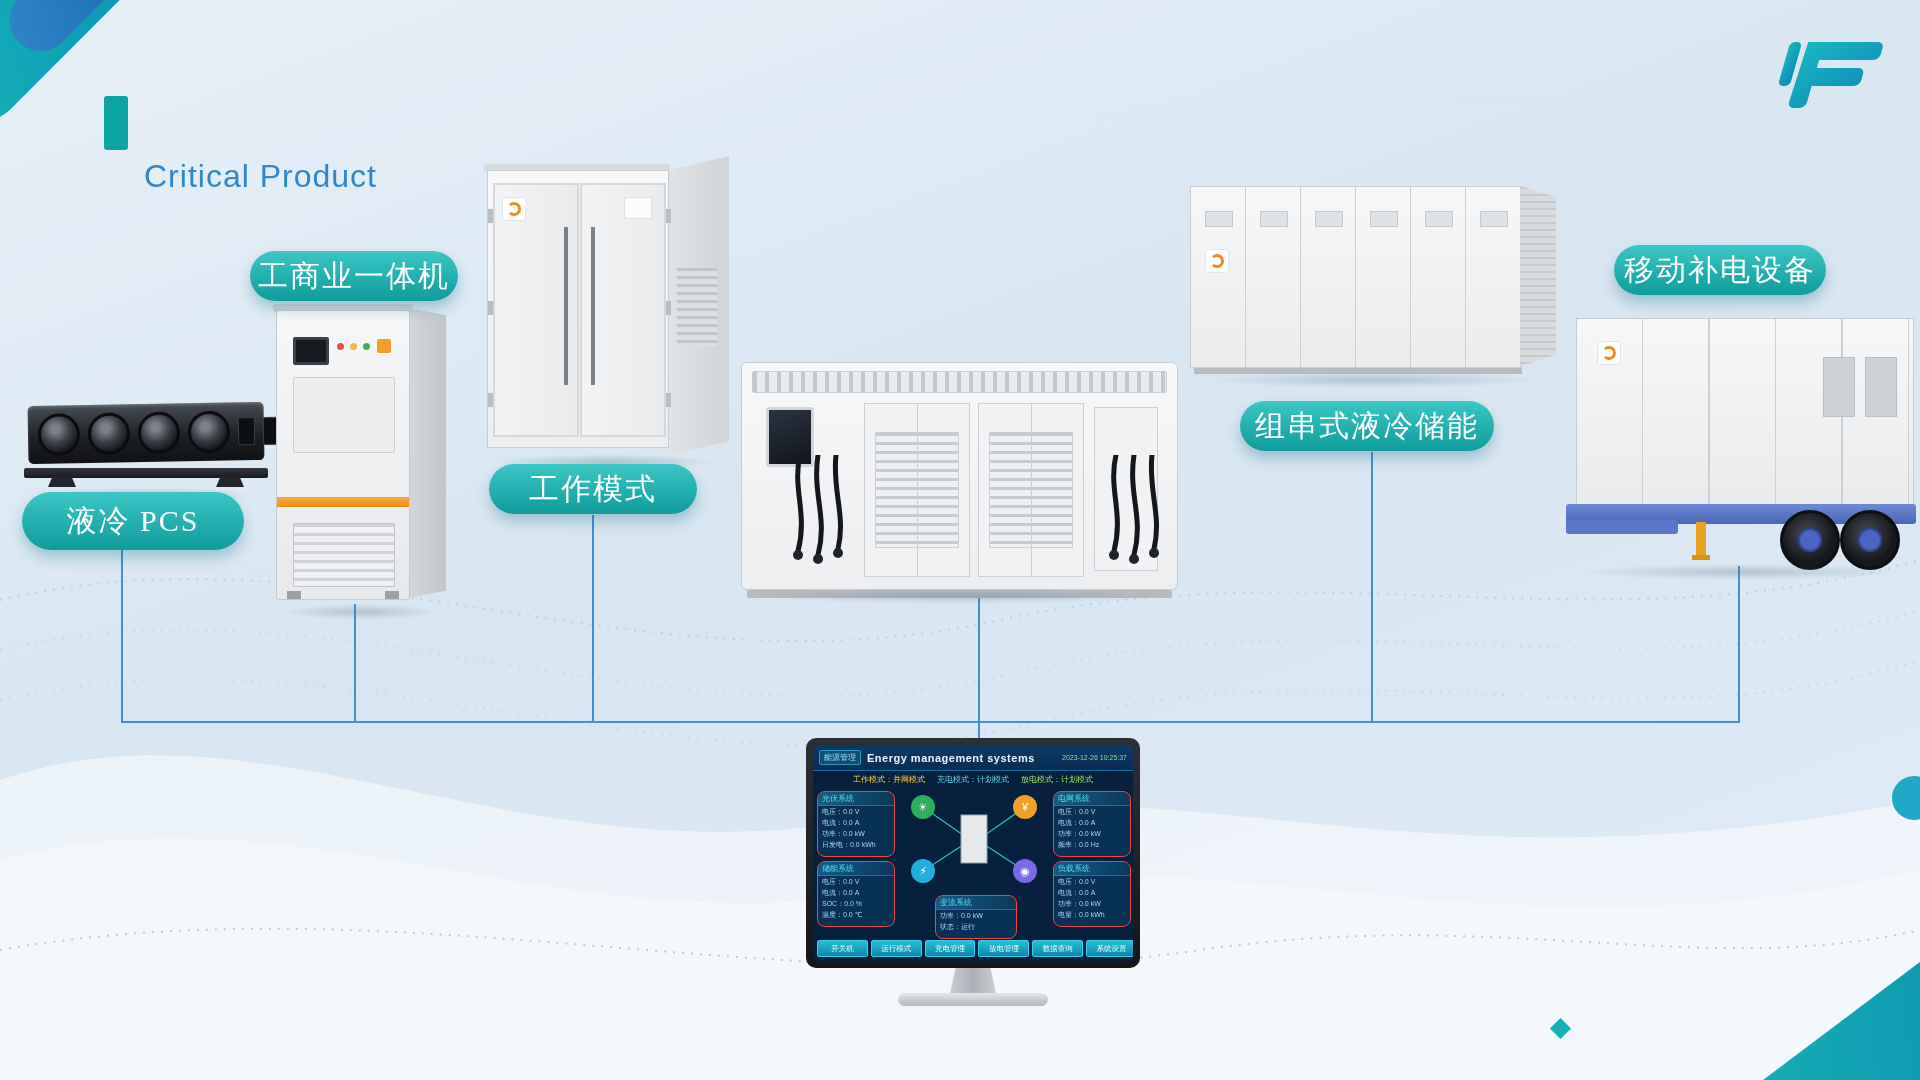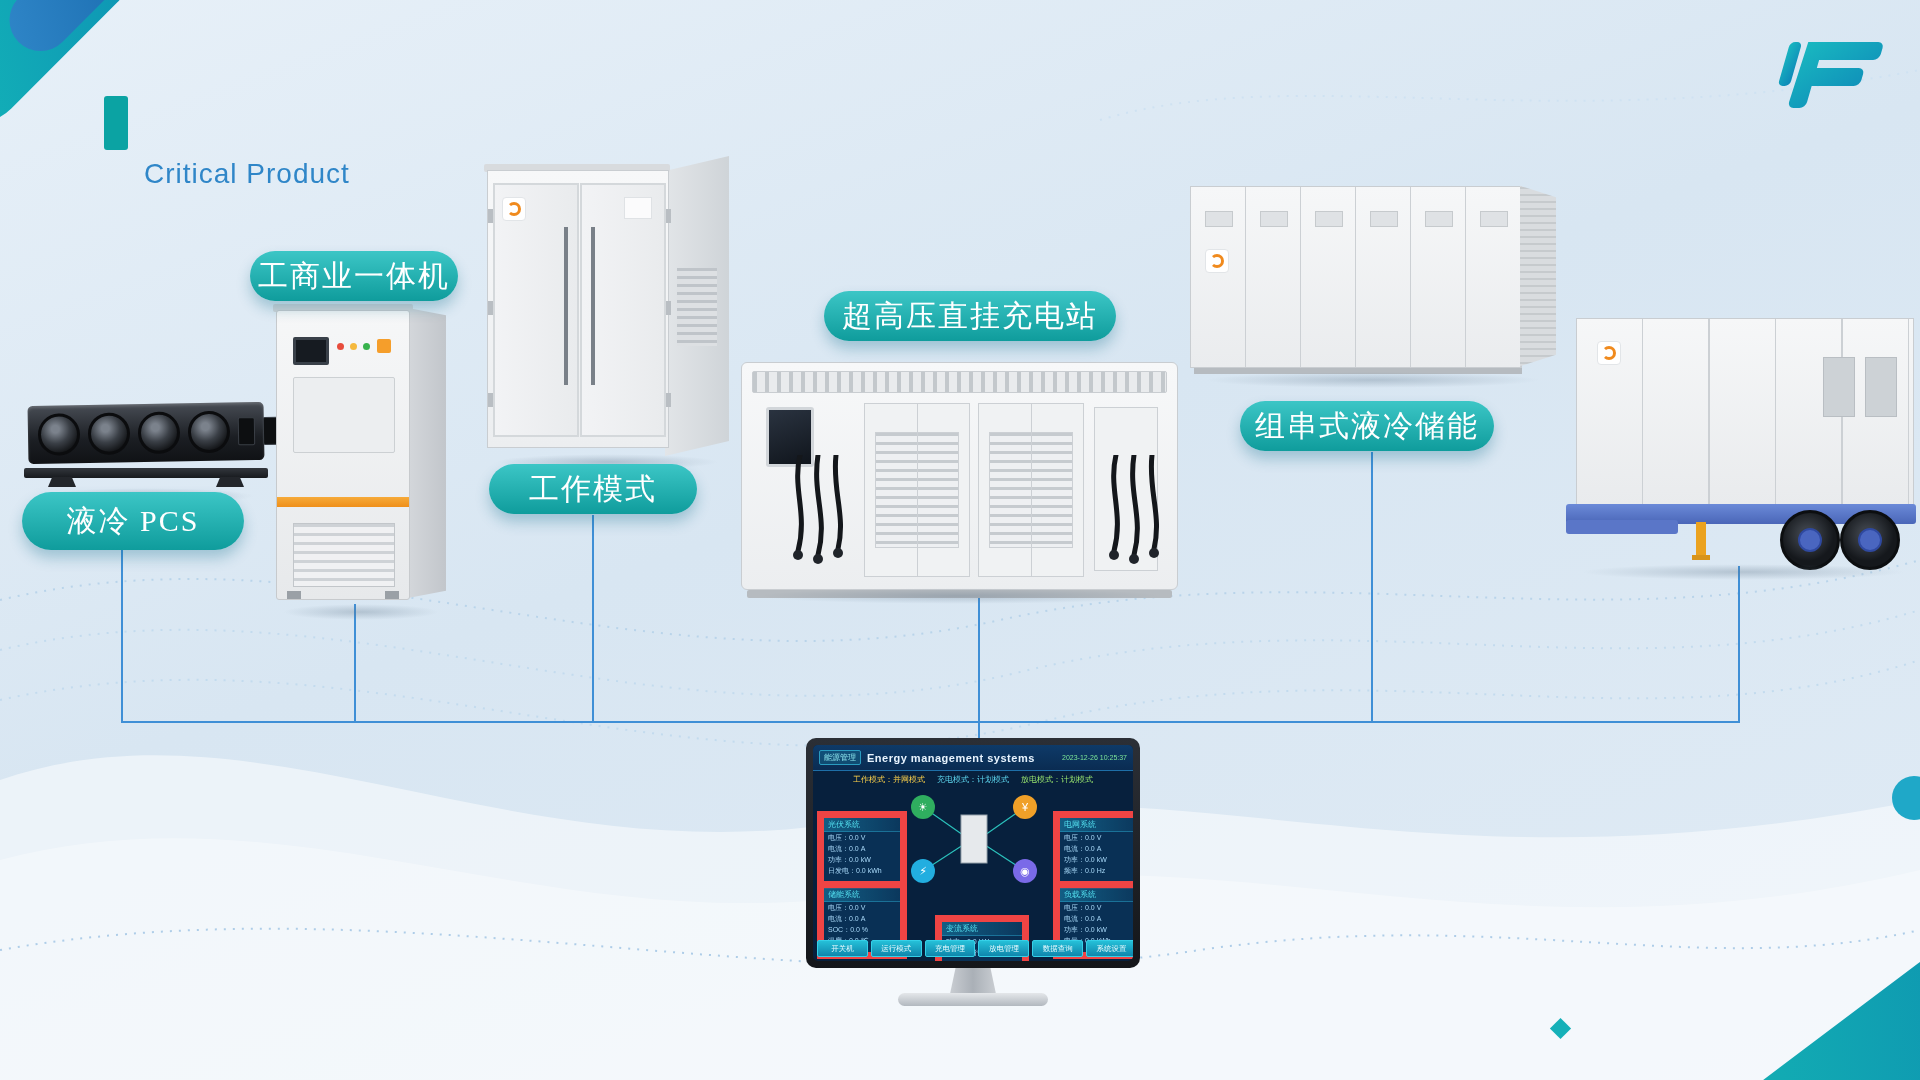--- a/index.html
+++ b/index.html
@@ -17,21 +17,21 @@
   .br-blue{right:-160px;bottom:-128px;width:300px;height:90px;border-radius:50px;transform:rotate(-37deg);
     background:#1565a8;}
   .br-dot{right:352px;bottom:44px;width:15px;height:15px;transform:rotate(45deg);background:#15b0b8;}
   .edge-circle{right:-16px;top:776px;width:44px;height:44px;border-radius:50%;background:#1fa8c8;}
 
   .logo{position:absolute;right:28px;top:36px;z-index:2;}
 
   .title-bar{position:absolute;left:104px;top:96px;width:24px;height:54px;background:#0ba3a3;border-radius:3px;z-index:2;}
   .page-title{position:absolute;left:142px;top:76px;margin:0;font-size:58px;font-weight:800;color:#0ba3a3;
     letter-spacing:6px;z-index:2;}
-  .page-subtitle{position:absolute;left:144px;top:158px;font-size:28px;color:#2f86c8;letter-spacing:1px;z-index:2;}
+  .page-subtitle{position:absolute;left:144px;top:158px;font-size:32px;color:#2f86c8;letter-spacing:1px;z-index:2;}
 
   .connector{position:absolute;background:#3f8fd6;z-index:2;}
 
   .pill{position:absolute;z-index:6;display:flex;align-items:center;justify-content:center;
     background:linear-gradient(180deg,#3cc6c6,#0f9c9c);color:#fff;border-radius:40px;
     font-size:30px;font-family:"Liberation Serif","DejaVu Serif",serif;letter-spacing:2px;
     box-shadow:0 8px 14px rgba(15,110,140,.3);white-space:nowrap;}
 
   .product{position:absolute;z-index:3;}
   .shadow{position:absolute;left:4%;bottom:-14px;width:92%;height:16px;border-radius:50%;
@@ -150,21 +150,21 @@
     background:linear-gradient(180deg,#0e3a68,#0a2c52);border-bottom:1px solid #1e6fa8;
     display:flex;align-items:center;gap:6px;}
   .ems-brand{font-size:8px;color:#8fe8f0;background:rgba(30,160,190,.25);border:1px solid #2a9cc0;
     padding:1px 4px;border-radius:2px;white-space:nowrap;}
   .ems-title{font-size:11px;color:#e8f4ff;font-weight:bold;letter-spacing:.5px;white-space:nowrap;}
   .ems-time{margin-left:auto;font-size:7px;color:#7ce69a;white-space:nowrap;}
   .ems-chips{position:absolute;left:0;top:27px;width:100%;height:14px;display:flex;gap:12px;justify-content:center;align-items:center;}
   .ems-chips span{font-size:8px;color:#ffd24a;white-space:nowrap;}
   .ems-chips span:nth-child(2){color:#5fd8f0;}
   .ems-chips span:nth-child(3){color:#9ae66e;}
-  .ems-panel{position:absolute;background:rgba(10,52,92,.78);border:7px solid #ef4444;border-radius:0;overflow:hidden;margin-top:20px;}
+  .ems-panel{position:absolute;background:rgba(10,52,92,.78);border:1px solid #ef4444;border-radius:8px;overflow:hidden;}
   .p-pv{left:4px;top:46px;width:76px;height:64px;}
   .p-bat{left:4px;top:116px;width:76px;height:64px;}
   .p-grid{left:240px;top:46px;width:76px;height:64px;}
   .p-load{left:240px;top:116px;width:76px;height:64px;}
   .p-pcs{left:122px;top:150px;width:80px;height:42px;}
   .ems-ptitle{font-size:8px;color:#54e0f0;padding:1px 4px;border-bottom:1px solid rgba(40,160,200,.5);
     background:linear-gradient(90deg,rgba(30,150,190,.45),rgba(30,150,190,.08));white-space:nowrap;}
   .ems-row{font-size:7px;color:#a8d8f8;padding:1px 4px 0;white-space:nowrap;}
   .ems-diagram{position:absolute;left:84px;top:42px;}
   .ems-buttons{position:absolute;left:4px;bottom:4px;width:320px;display:flex;gap:3px;}
@@ -412,16 +412,16 @@
         <span class="ems-btn">系统设置</span>
       </div>
     </div>
     <div class="mon-neck"></div>
     <div class="mon-base"></div>
   </div>
 
   <div class="pill" style="left:22px;top:492px;width:222px;height:58px;">液冷 PCS</div>
   <div class="pill" style="left:250px;top:251px;width:208px;height:50px;text-align:center;">工商业一体机</div>
   <div class="pill" style="left:489px;top:464px;width:208px;height:50px;">工作模式</div>
-  <div class="pill" style="left:824px;top:291px;width:292px;height:50px;">超高压直挂充电站</div>
   <div class="pill" style="left:1240px;top:401px;width:254px;height:50px;">组串式液冷储能</div>
+  <div class="pill" style="left:1614px;top:245px;width:212px;height:50px;">移动补电设备</div>
 
 </div>
 
 </body></html>

